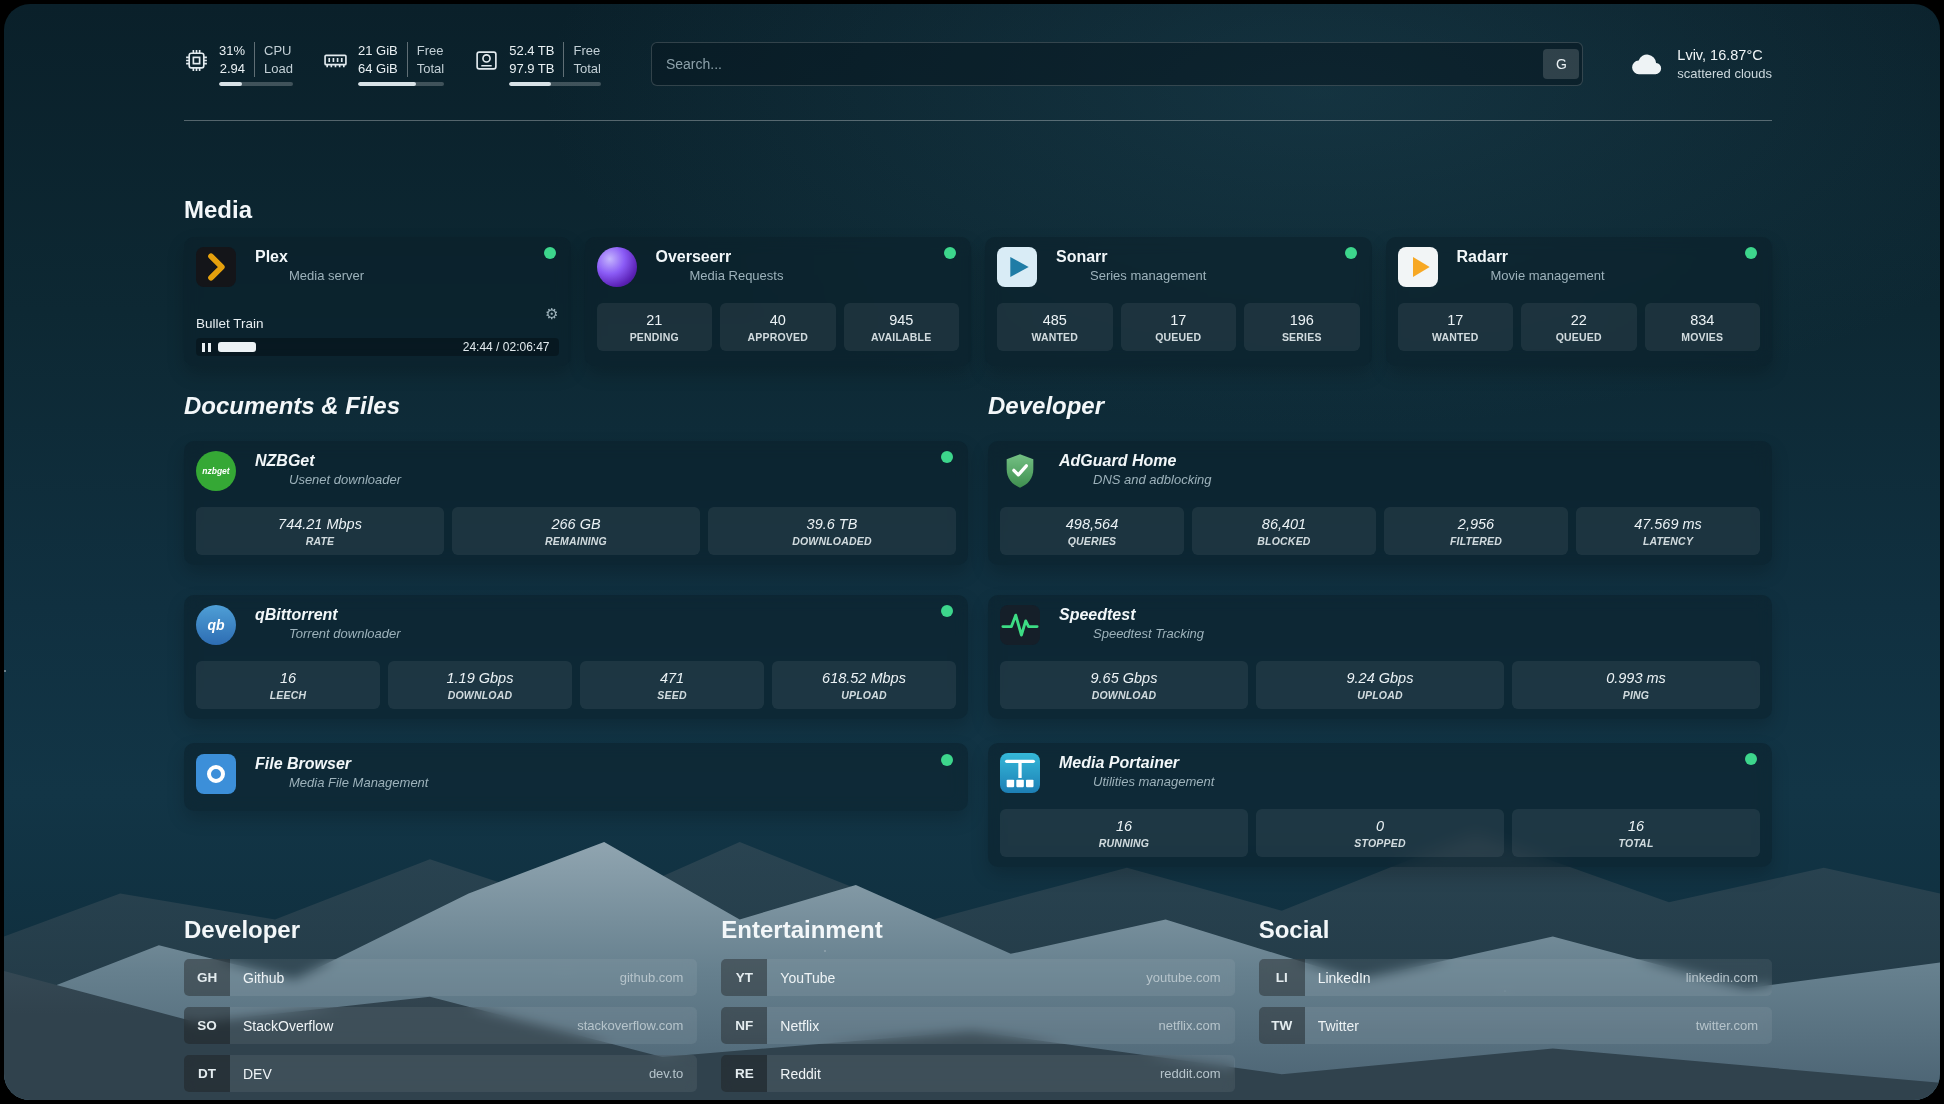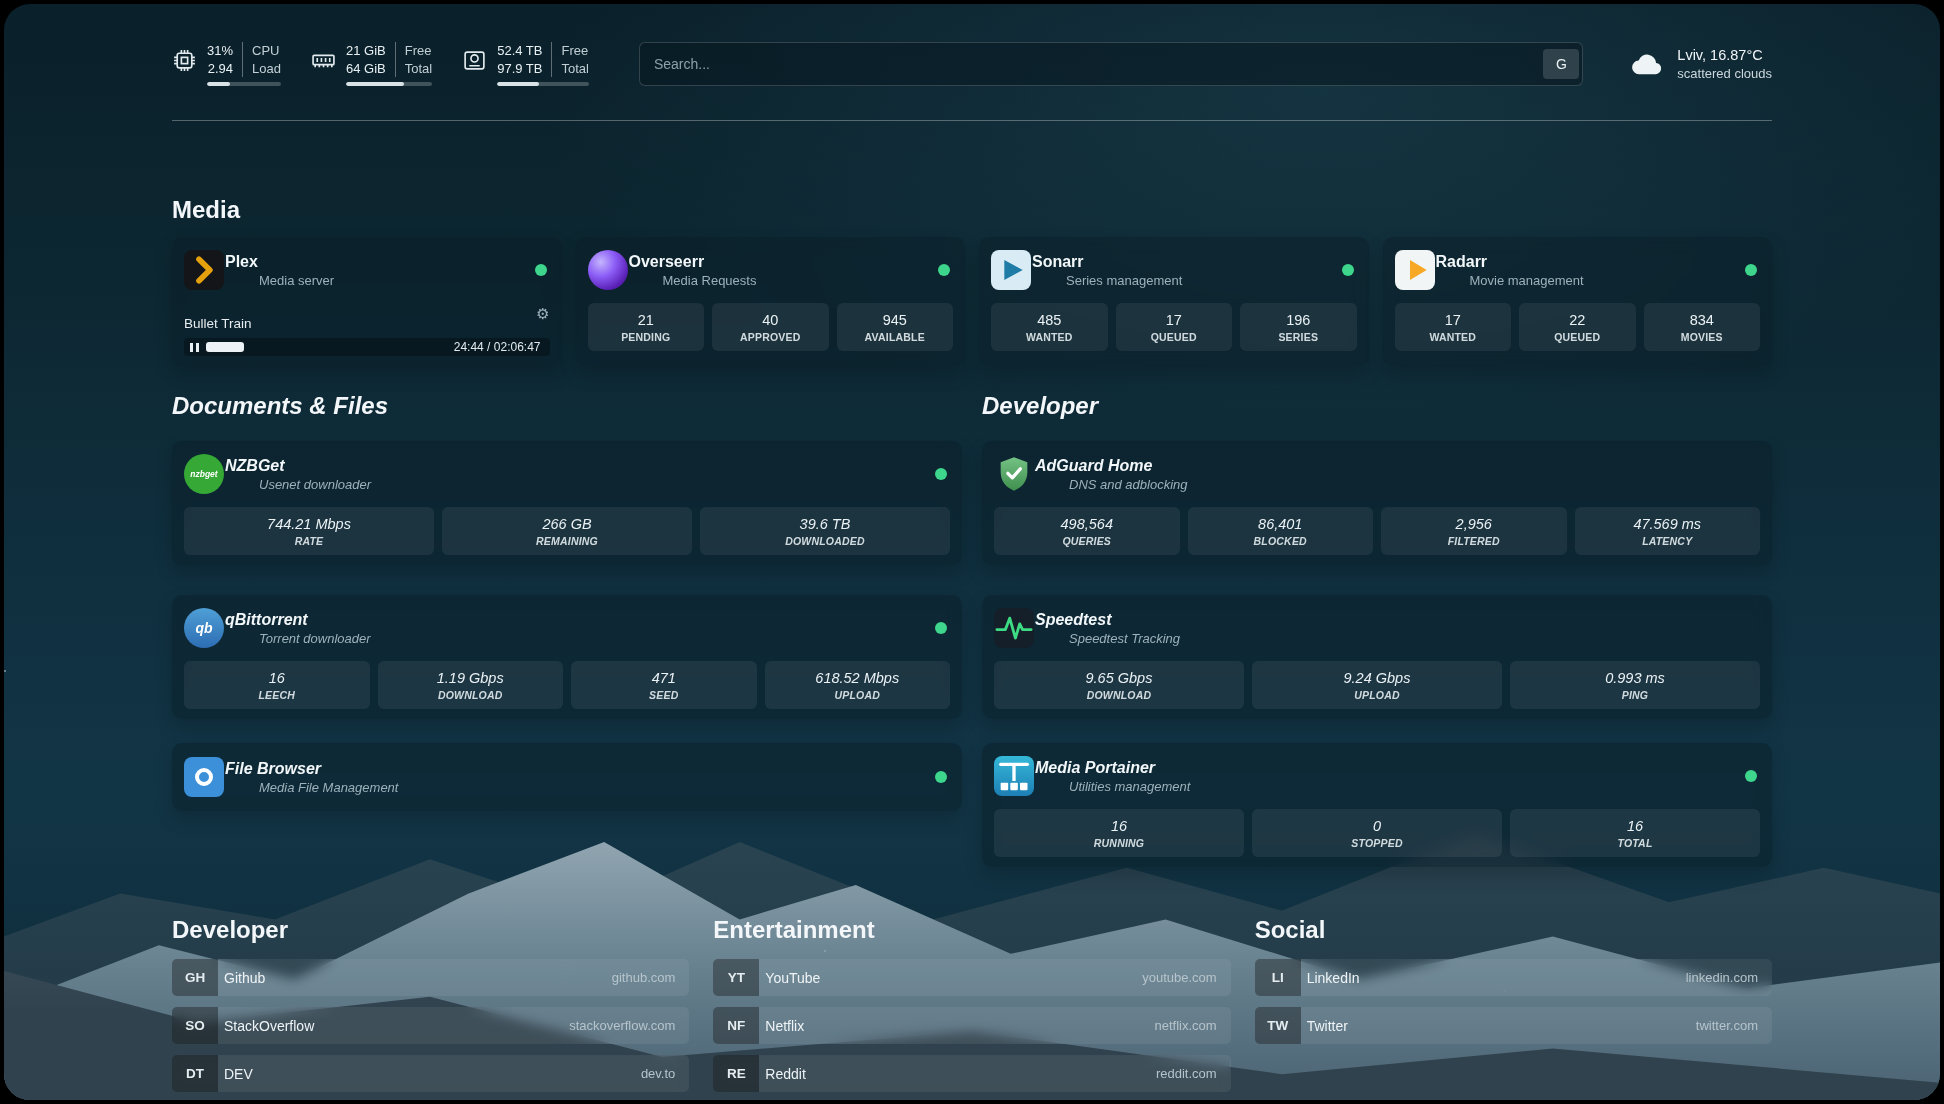--- a/index.html
+++ b/index.html
@@ -9,20 +9,21 @@
     font-family:"Liberation Sans", sans-serif;
     overflow:hidden;
     position:relative;
   }
   .desktop {
     position:absolute; inset:4px;
     border-radius:26px; overflow:hidden;
     background:
       radial-gradient(1300px 560px at 68% 8%, rgba(45,95,115,0.28), transparent 60%),
       linear-gradient(180deg, #0a202a 0%, #0d2833 28%, #103040 55%, #123546 72%, #0e2b39 100%);
+    padding-left: 12px;
   }
   
   .mountains { position:absolute; left:0; right:0; bottom:0; height:430px; pointer-events:none; }
   .m { position:absolute; inset:0; }
   .m1 {
     clip-path: polygon(0% 62%, 6% 52%, 14% 58%, 22% 44%, 30% 56%, 38% 40%, 48% 58%, 58% 46%, 66% 56%, 76% 38%, 86% 54%, 94% 46%, 100% 52%, 100% 100%, 0% 100%);
     background: linear-gradient(180deg, #3a5360 0%, #2b414d 70%);
     opacity:.75;
   }
   .m2 {
@@ -82,21 +83,21 @@
 
   .divider { margin-top:26px; border-top:1px solid rgba(255,255,255,0.3); }
 
   .section-title { font-size:24px; font-weight:600; color:#f3f7f9; line-height:30px; }
   .mt-media { margin-top:74px; }
 
   
   .media-grid { display:grid; grid-template-columns:repeat(4,1fr); gap:14px; margin-top:12px; }
   .card { background:rgba(9,30,40,0.5); border-radius:10px; padding:10px 12px;
           box-shadow:0 8px 18px rgba(0,0,0,0.18); backdrop-filter:blur(8px); cursor:pointer; }
-  .card-head { display:flex; align-items:center; gap:1px; height:46px; }
+  .card-head { display:flex; align-items:flex-start; gap:19px; height:46px; }
   .app-icon { width:40px; height:40px; border-radius:8px; flex:none;
               display:flex; align-items:center; justify-content:center; overflow:hidden; }
   .card-titles { min-width:0; }
   .card-title { font-size:16px; font-weight:600; color:#f2f7f9; line-height:20px; white-space:nowrap; }
   .card-sub { font-size:13px; color:#9db2bb; line-height:17px; white-space:nowrap;margin-left:34px; }
   .status-dot { width:12px; height:12px; border-radius:50%; background:#3dd68c; margin-left:auto; margin-right:3px; flex:none; }
 
   .stat-row { display:flex; gap:8px; margin-top:10px; }
   .stat { flex:1; height:48px; background:rgba(255,255,255,0.07); border-radius:6px;
           display:flex; flex-direction:column; align-items:center; justify-content:center; gap:3px; }
@@ -123,21 +124,21 @@
   .head-only { padding:11px 12px; }
 
   
   .bm-section { display:grid; grid-template-columns:repeat(3,1fr); gap:24px; margin-top:48px; }
   .bm-list { margin-top:14px; display:flex; flex-direction:column; gap:11px; }
   .bm-row { display:flex; align-items:center; height:37px; background:rgba(255,255,255,0.07);
             border-radius:5px; overflow:hidden; cursor:pointer; backdrop-filter:blur(6px); }
   .bm-abbr { width:46px; align-self:stretch; background:rgba(0,0,0,0.36);
              display:flex; align-items:center; justify-content:center;
              font-size:13.5px; font-weight:600; color:#e4ecef; flex:none; }
-  .bm-name { margin-left:6px; font-size:14px; color:#eff4f6; }
+  .bm-name { margin-left:13px; font-size:14px; color:#eff4f6; }
   .bm-url { margin-left:auto; margin-right:14px; font-size:13px; color:#b6c4cb; }
 
   
   .i-plex { background:#141519; }
   .i-overseerr { border-radius:50%;
     background:radial-gradient(circle at 32% 30%, #c4b5fd 0%, #8b5cf6 38%, #5b21b6 72%, #2e1065 100%); }
   .i-sonarr { background:#d9ecf6; }
   .i-radarr { background:#f2f5f6; }
   .i-nzbget { border-radius:50%; background:#35a835; color:#fff; font-size:8.5px; font-weight:700; }
   .i-qb { border-radius:50%; background:linear-gradient(180deg,#4f9fd6,#2d6db3); color:#fff; font-size:14px; font-weight:700; }

